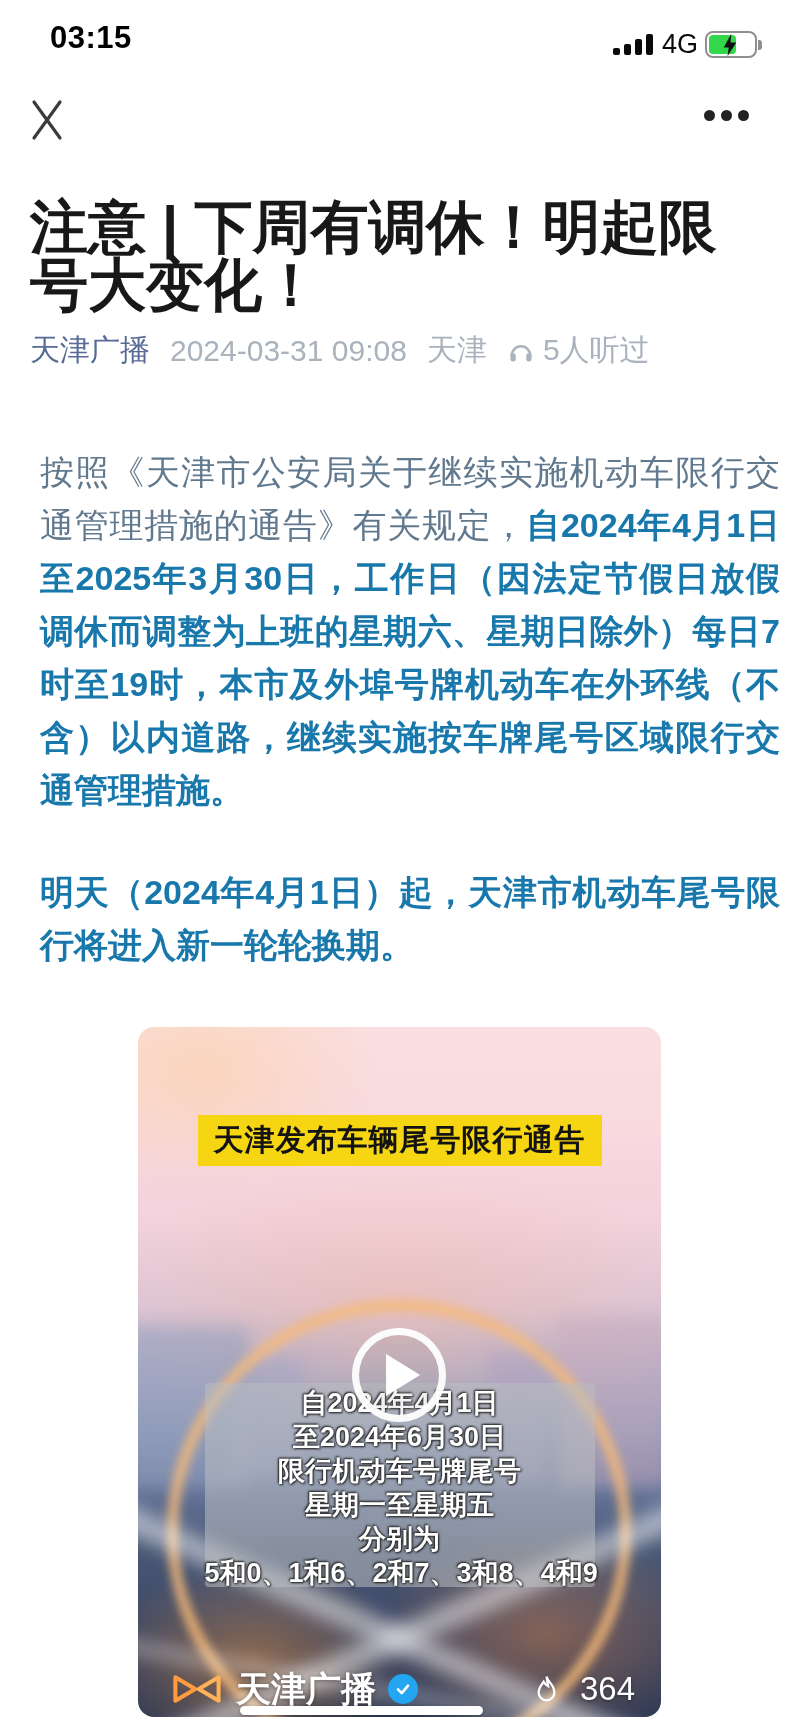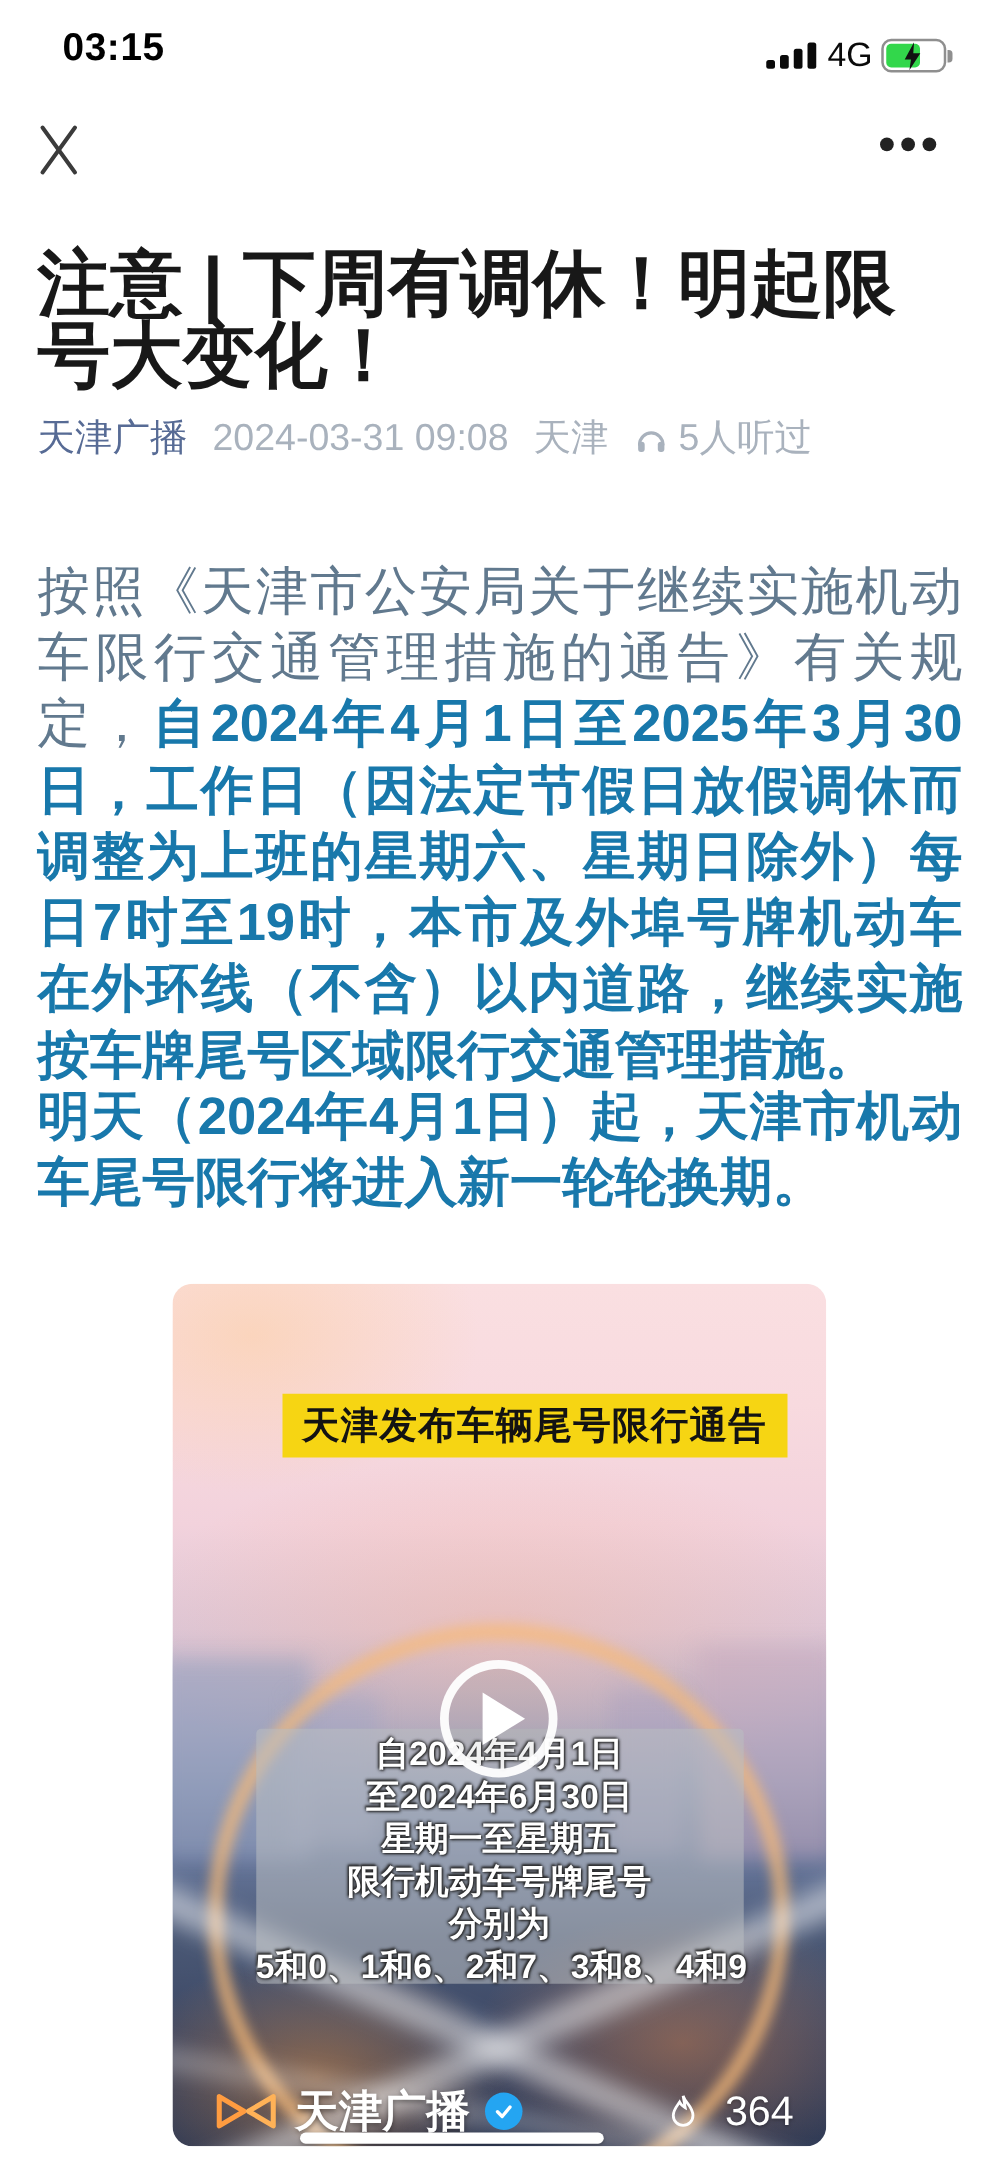--- a/index.html
+++ b/index.html
@@ -26,21 +26,21 @@
   .more-btn{ position:absolute; left:704px; top:110px; display:flex; gap:6px; cursor:pointer; }
   .more-btn i{ width:11px; height:11px; border-radius:50%; background:#222; }
 
   
   .title{ position:absolute; left:30px; top:198px; width:740px; font-size:58px; line-height:58px; font-weight:700; color:#181818; }
   .byline{ position:absolute; left:30px; top:330px; width:740px; display:flex; align-items:center; gap:20px; font-size:30px; }
   .byline .author{ color:#576b95; cursor:pointer; }
   .byline .meta{ color:#a9b2bd; }
   .byline .listen{ display:flex; align-items:center; gap:8px; color:#a9b2bd; }
 
-  .para{ position:absolute; left:30px; width:740px; font-size:42px; line-height:53px; text-align:justify; text-justify:inter-ideograph; }
+  .para{ position:absolute; left:40px; width:740px; font-size:34px; line-height:53px; text-align:justify; text-justify:inter-ideograph; }
   .p1{ top:446px; color:#61798e; }
   .p1 .hl, .p2{ color:#1878ab; font-weight:700; }
   .p2{ top:866px; }
 
   
   .card{ position:absolute; left:138px; top:1027px; width:523px; height:690px; border-radius:16px; overflow:hidden; cursor:pointer;
     background:
       radial-gradient(260px 180px at 12% 6%, rgba(252,206,160,.55), rgba(252,206,160,0) 70%),
       radial-gradient(420px 200px at 50% 40%, rgba(246,180,150,.38), rgba(246,180,150,0) 70%),
       radial-gradient(220px 140px at 22% 92%, rgba(242,150,60,.45), rgba(242,150,60,0) 70%),
@@ -52,21 +52,21 @@
   .t2{ left:420px; top:290px; width:110px; height:170px; background:rgba(200,170,190,.5); }
   .t3{ left:95px; top:330px; width:70px; height:120px; background:rgba(160,165,195,.45); }
   .t4{ left:350px; top:325px; width:60px; height:130px; background:rgba(170,160,190,.45); }
   .wheel-ring{ position:absolute; left:29px; top:273px; width:464px; height:464px; border:11px solid rgba(247,186,120,.85); border-radius:50%; filter:blur(5px); }
   .streak{ position:absolute; width:760px; height:24px; background:rgba(255,255,255,.5); filter:blur(9px); left:-120px; }
   .s1{ top:600px; transform:rotate(24deg); }
   .s2{ top:600px; transform:rotate(-24deg); }
   .s3{ top:660px; height:14px; background:rgba(255,255,255,.35); transform:rotate(10deg); }
 
   .banner{ position:absolute; left:50%; top:88px; transform:translateX(-50%); background:#f6d513; color:#131313;
-    font-size:30px; font-weight:800; letter-spacing:1px; padding:5px 16px; white-space:nowrap;margin-left:28px; }
+    font-size:30px; font-weight:800; letter-spacing:1px; padding:5px 16px; white-space:nowrap; }
   .subtitle{ position:absolute; left:50%; top:140px; transform:translateX(-50%); font-size:38px; font-weight:900; color:#ffd813; white-space:nowrap;
     text-shadow:2px 0 0 #222,-2px 0 0 #222,0 2px 0 #222,0 -2px 0 #222,2px 2px 0 #222,-2px -2px 0 #222,2px -2px 0 #222,-2px 2px 0 #222; }
 
   .play{ position:absolute; left:214px; top:301px; width:94px; height:94px; border:7px solid rgba(255,255,255,.95); border-radius:50%;
     background:rgba(140,140,140,.12); z-index:5; }
   .play .tri{ position:absolute; left:50%; top:50%; transform:translate(-38%,-50%); width:0; height:0;
     border-left:34px solid #fff; border-top:21px solid transparent; border-bottom:21px solid transparent; }
 
   .overlay-panel{ position:absolute; left:50%; top:356px; transform:translateX(-50%); width:390px; height:204px;
     background:rgba(185,189,193,.55); border-radius:4px; z-index:3; padding-top:3px; }
@@ -144,22 +144,22 @@
 
     <div class="banner">天津发布车辆尾号限行通告</div>
 
     <div class="play">
         <span class="tri"></span>
       </div>
 
     <div class="overlay-panel">
       <div class="line">自2024年4月1日</div>
       <div class="line">至2024年6月30日</div>
+      <div class="line">限行机动车号牌尾号</div>
       <div class="line">星期一至星期五</div>
-      <div class="line">限行机动车号牌尾号</div>
       <div class="line">分别为</div>
       <div class="line">5和0、1和6、2和7、3和8、4和9</div>
     </div>
 
     <div class="card-footer">
       <div class="channel">
         <svg width="54" height="40" viewBox="0 0 60 44">
           <path d="M6 9 L28 22 L6 35 Z" fill="none" stroke="#ff9c40" stroke-width="4.5" stroke-linejoin="round"></path>
           <path d="M54 9 L32 22 L54 35 Z" fill="none" stroke="#ffb257" stroke-width="4.5" stroke-linejoin="round"></path>
         </svg>

